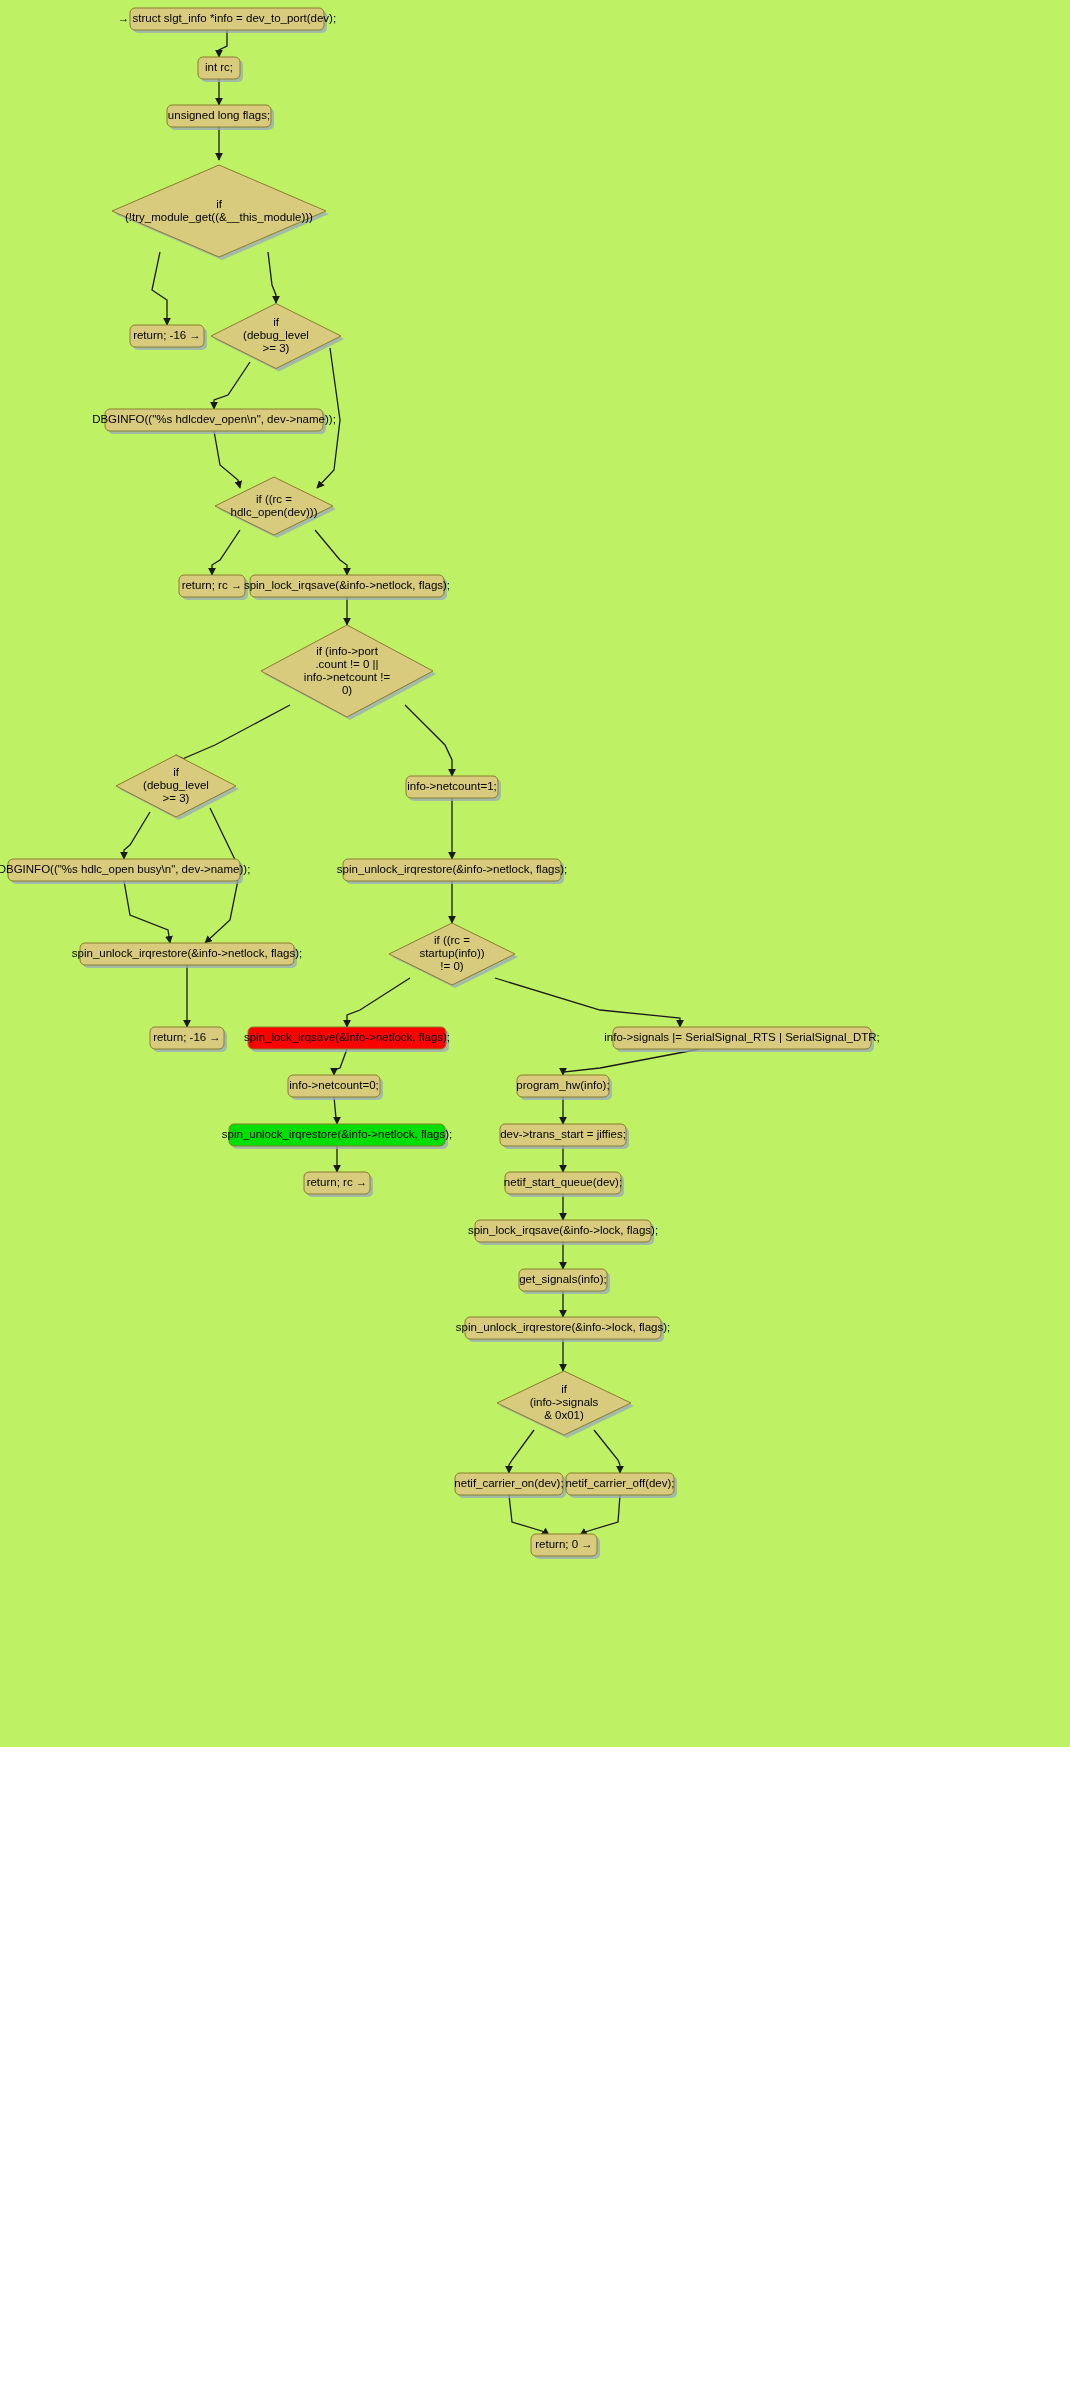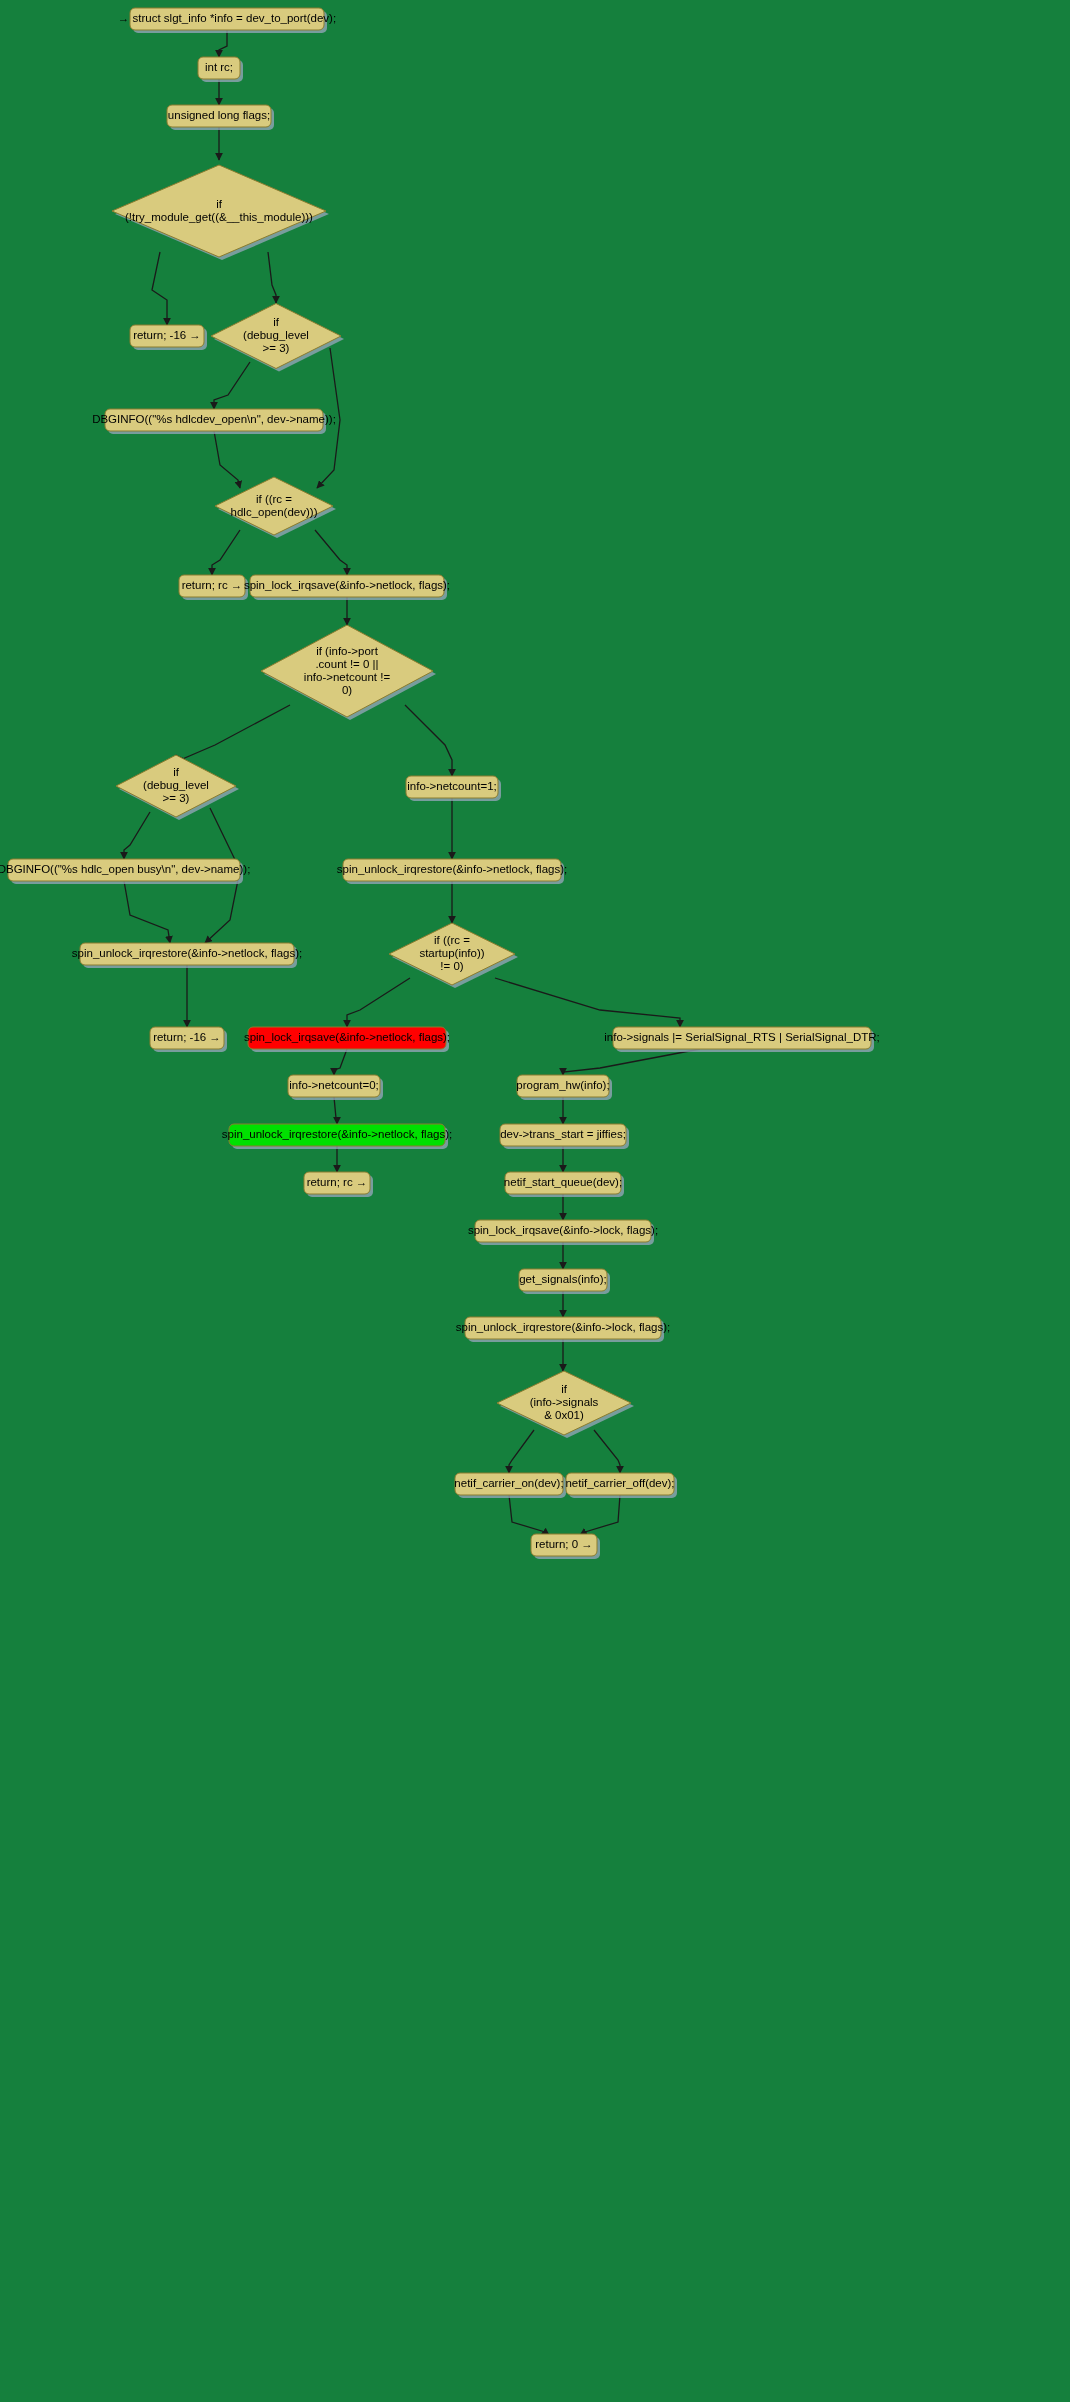--- a/index.html
+++ b/index.html
@@ -6,22 +6,22 @@
     margin: 0;
     padding: 0;
     background: #ffffff;
   }
   body {
     font-family: "Liberation Sans", sans-serif;
   }
   #canvas-wrap {
     position: relative;
     width: 1070px;
-    height: 2402px;
-    background: #15803d;
+    height: 1747px;
+    background: #bef264;
     overflow: hidden;
   }
   svg#flow {
     display: block;
     width: 1070px;
     height: 2402px;
   }
   .node-label {
     font-family: "Liberation Sans", sans-serif;
     font-size: 11.5px;

